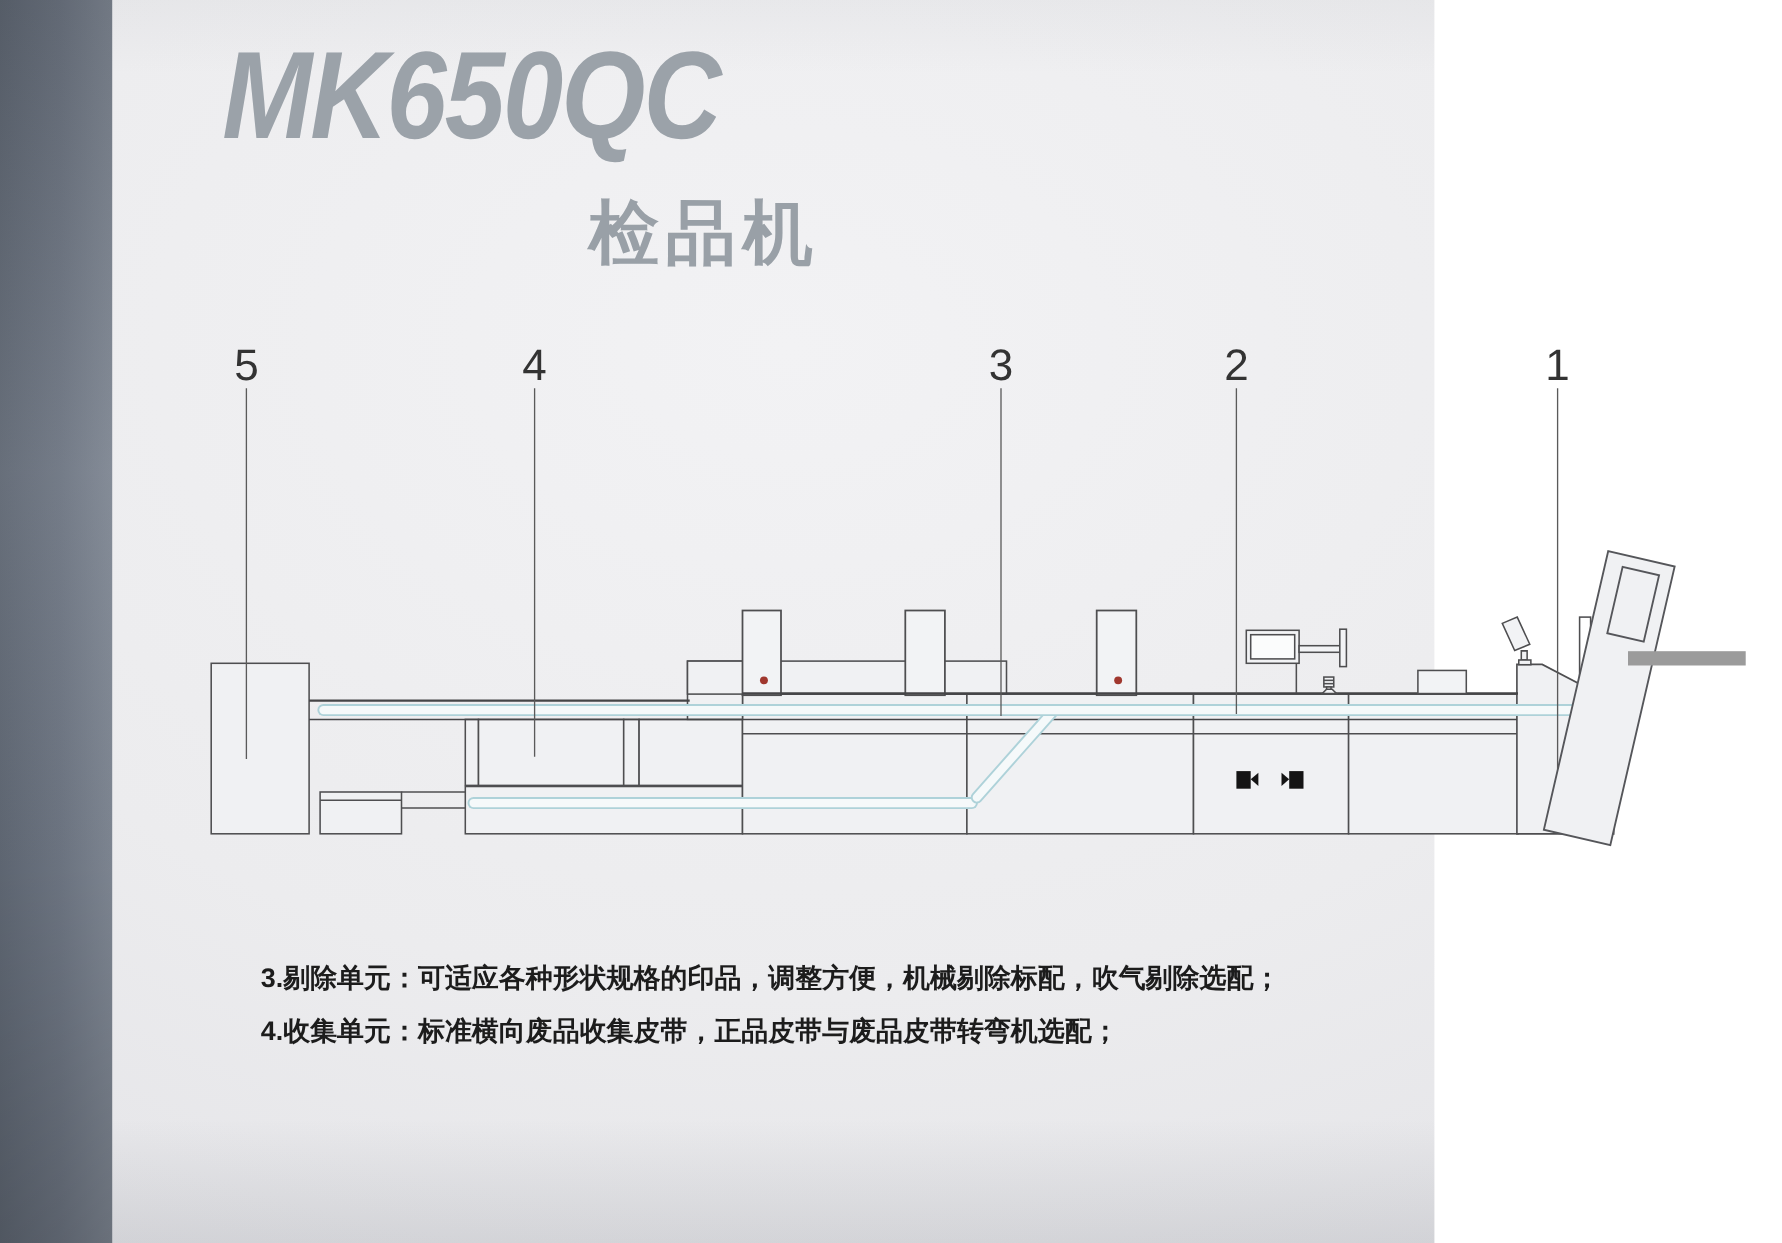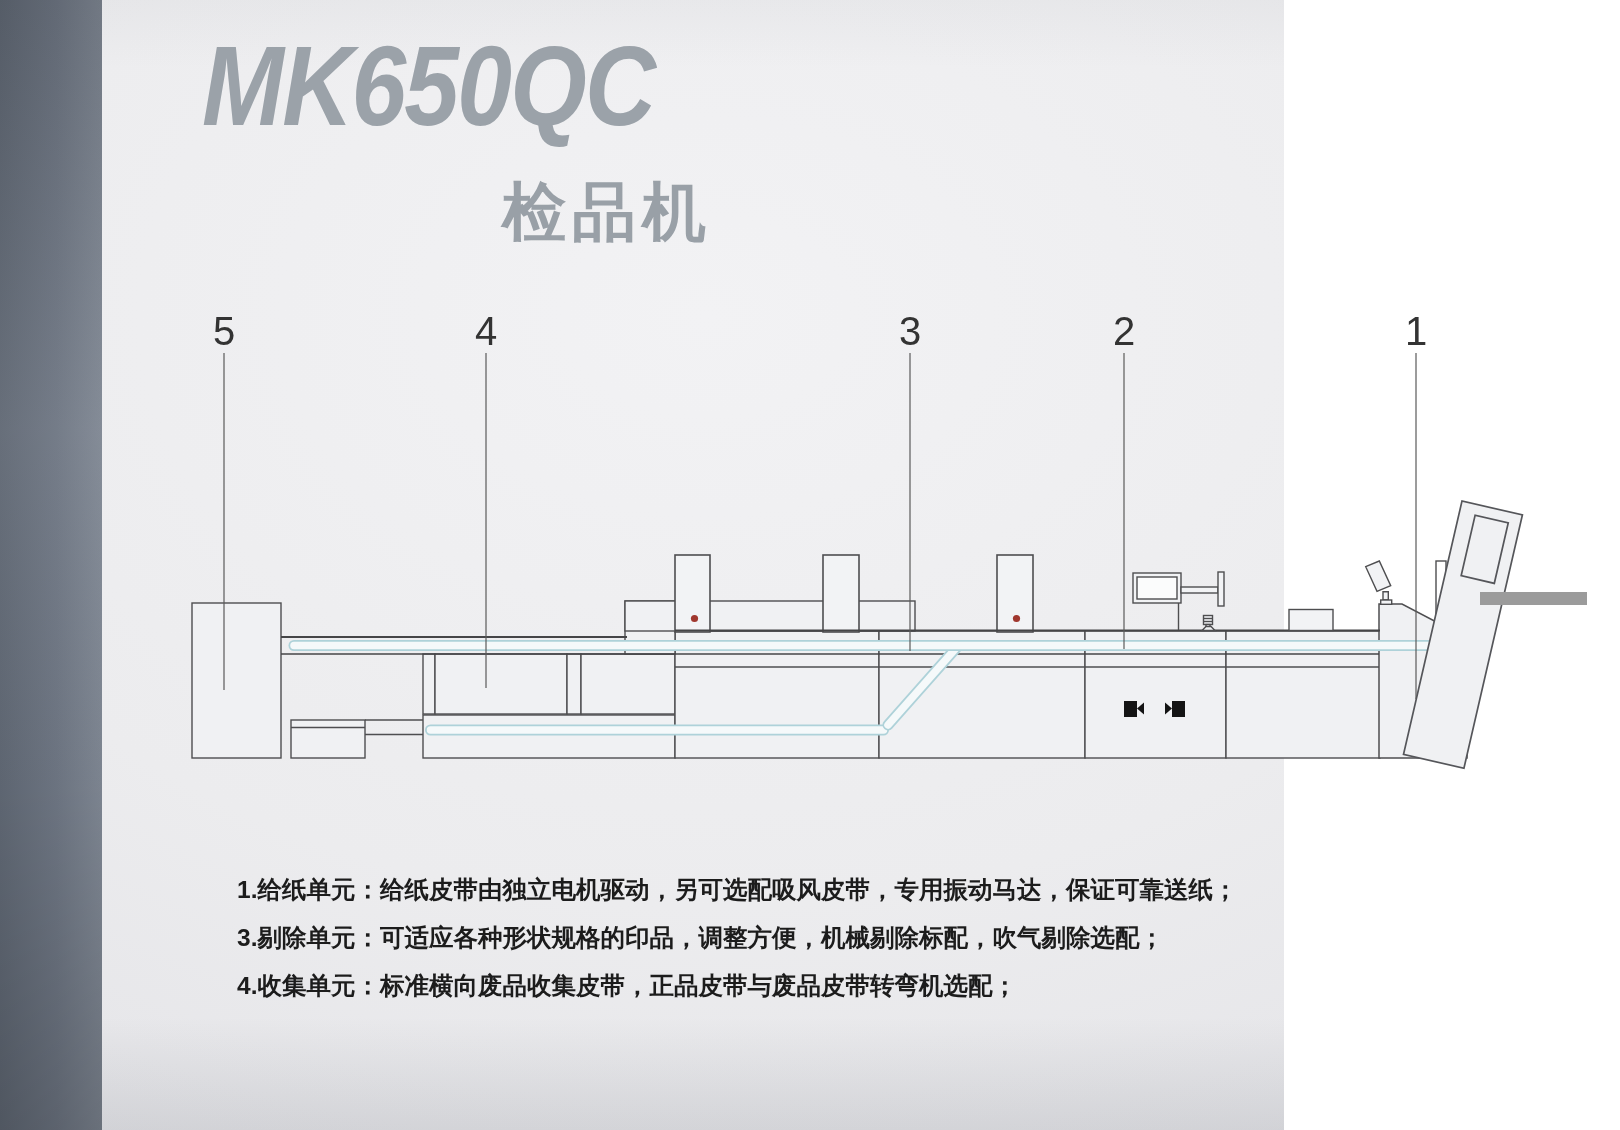--- a/index.html
+++ b/index.html
@@ -3,35 +3,36 @@
 <meta charset="utf-8">
 <title>MK650QC</title>
 <style>
   html,body{margin:0;padding:0;}
   body{width:1620px;height:1130px;overflow:hidden;font-family:"Liberation Sans","DejaVu Sans",sans-serif;}
   .page{
     position:relative;width:1284px;height:1130px;
     background:
       linear-gradient(180deg, rgba(120,125,135,0.06) 0%, rgba(120,125,135,0) 6%, rgba(120,125,135,0) 90%, rgba(90,95,105,0.14) 100%),
       radial-gradient(120% 95% at 55% 28%, #f2f2f4 0%, #ececee 55%, #e2e2e6 100%);
+    padding-left: 20px;
   }
   .sidebar{
     position:absolute;left:0;top:0;width:102px;height:1130px;
     background:
       linear-gradient(180deg, rgba(0,0,0,0.10) 0%, rgba(255,255,255,0.05) 38%, rgba(0,0,0,0.02) 70%, rgba(0,0,0,0.16) 100%),
       linear-gradient(90deg,#5f6773 0%,#6d7582 55%,#7e8692 100%);
   }
   .title{
     position:absolute;left:202px;top:30px;
     font-size:113px;line-height:1;font-weight:bold;font-style:italic;
     color:#9ba2a9;letter-spacing:-2px;white-space:nowrap;
     transform:scale(0.87,1);transform-origin:left top;
   }
   .subtitle{
-    position:absolute;left:502px;top:180px;
+    position:absolute;left:535px;top:180px;
     font-size:64px;line-height:1;font-weight:bold;
     color:#99a0a7;letter-spacing:6px;white-space:nowrap;
   }
   .diagram{position:absolute;left:0;top:0;width:1620px;height:1130px;}
   .captions{
     position:absolute;left:237px;top:866px;width:1260px;
     font-size:24.5px;line-height:48px;font-weight:600;color:#1c1c1c;
   }
   .caption-line{white-space:nowrap;}
   svg text.callout{
@@ -162,17 +163,16 @@
         <line x1="224" y1="353" x2="224" y2="690"></line>
         <line x1="486" y1="353" x2="486" y2="688"></line>
         <line x1="910" y1="353" x2="910" y2="651"></line>
         <line x1="1124" y1="353" x2="1124" y2="649"></line>
         <line x1="1416" y1="353" x2="1416" y2="699"></line>
       </g>
     </g>
   </svg>
 
   <div class="captions">
-    <div class="caption-line">1.给纸单元：给纸皮带由独立电机驱动，另可选配吸风皮带，专用振动马达，保证可靠送纸；</div>
     <div class="caption-line">3.剔除单元：可适应各种形状规格的印品，调整方便，机械剔除标配，吹气剔除选配；</div>
     <div class="caption-line">4.收集单元：标准横向废品收集皮带，正品皮带与废品皮带转弯机选配；</div>
   </div>
 </div>
 
 </body></html>

